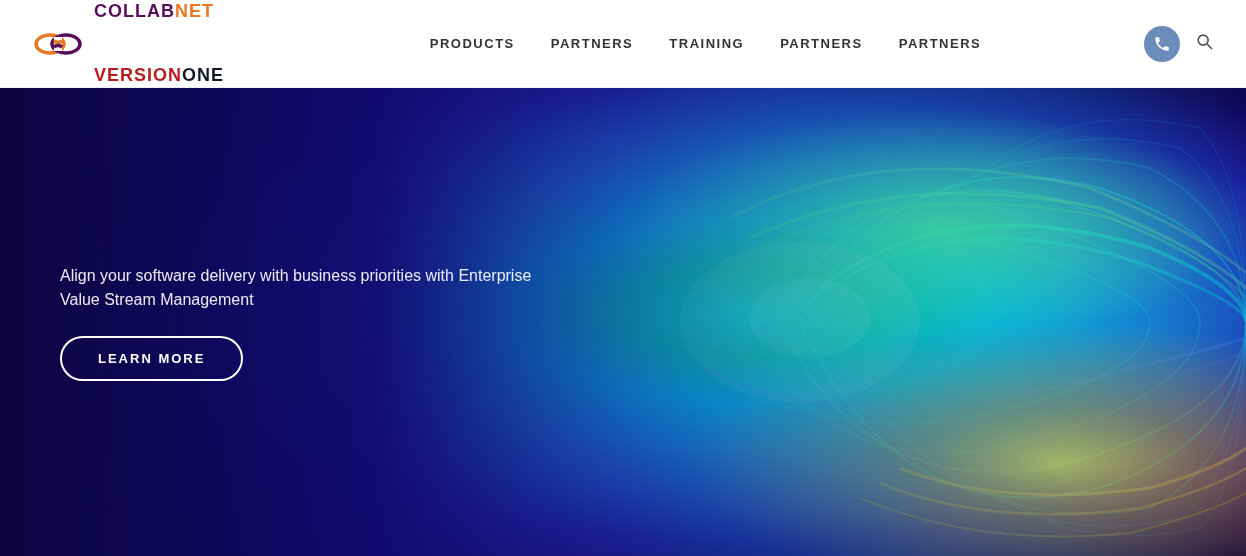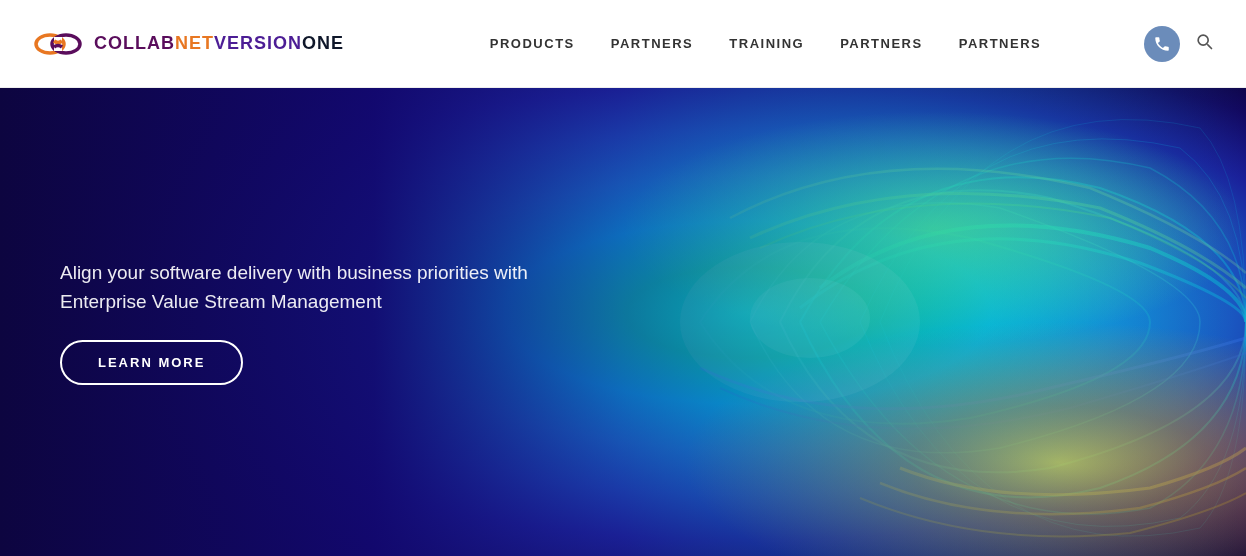--- a/index.html
+++ b/index.html
@@ -19,37 +19,38 @@
       display: flex;
       align-items: center;
       gap: 10px;
     }
     .logo-icon {
       width: 52px;
       height: 40px;
     }
     .logo-text {
       display: flex;
-      flex-direction: row;
+      flex-direction: column;
       line-height: 1.1;
+      gap: 44px;
     }
     .logo-collabnet {
       font-size: 18px;
       font-weight: 700;
       letter-spacing: 1px;
     }
     .logo-collabnet .collab { color: #5a0d5c; }
     .logo-collabnet .net { color: #e87722; }
     .logo-versionone {
       font-size: 18px;
       font-weight: 700;
       letter-spacing: 1px;
       color: #1a1a2e;
     }
-    .logo-versionone .version { color: #4c1d95; }
+    .logo-versionone .version { color: #b91c1c; }
     .logo-versionone .one { color: #0f172a; }
 
     .nav {
       display: flex;
       align-items: center;
       gap: 36px;
       margin-left: 43px;
     }
     .nav-item {
       font-size: 13px;
@@ -113,21 +114,21 @@
     .hero-title {
       font-size: 46px;
       font-weight: 300;
       color: #fff;
       line-height: 1.2;
       margin-bottom: 22px;
       letter-spacing: 0px;
     }
 
     .hero-subtitle {
-      font-size: 19px;
+      font-size: 16px;
       font-weight: 400;
       color: rgba(255,255,255,0.92);
       line-height: 1.5;
       margin-bottom: 24px;
       max-width: 480px;
     }
 
     .learn-more-btn {
       background: transparent;
       color: #fff;

